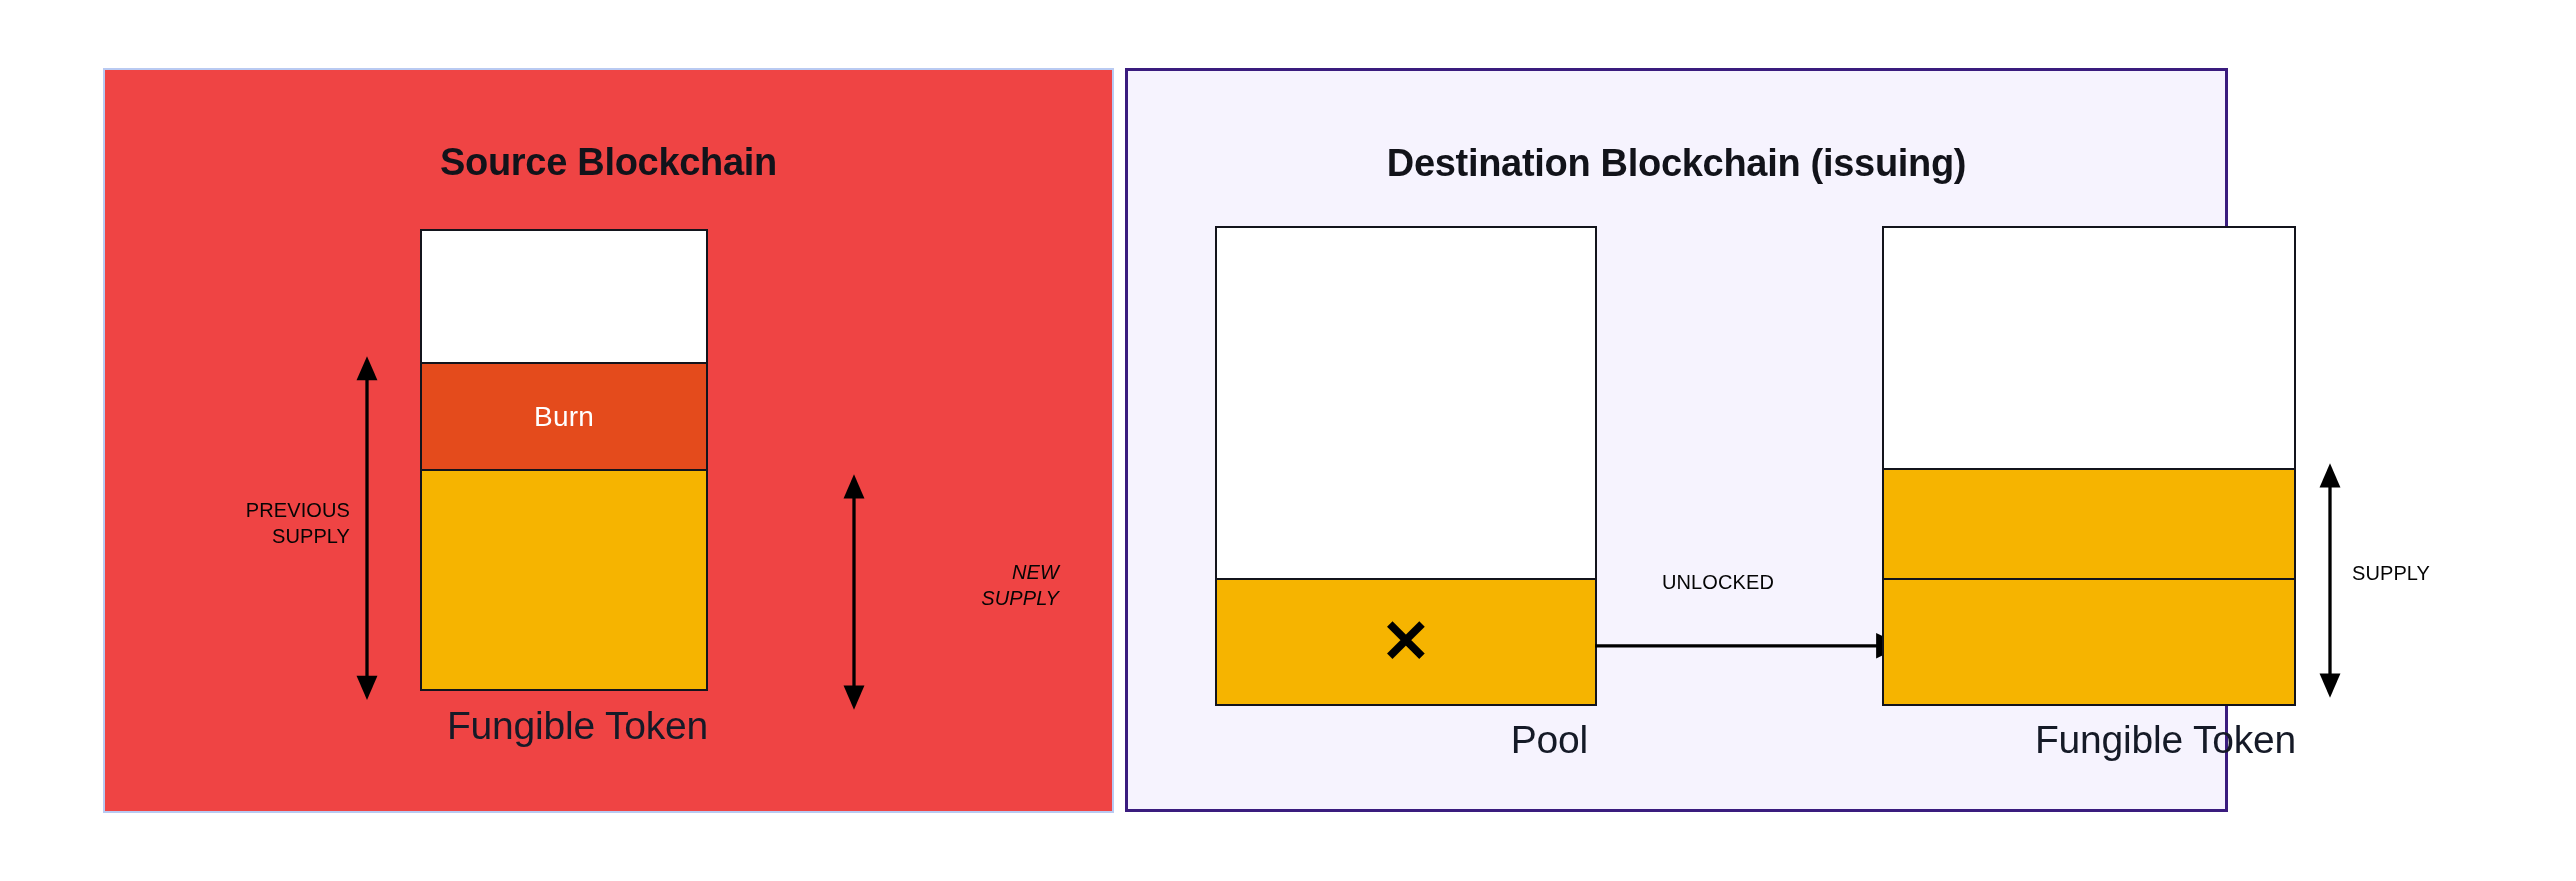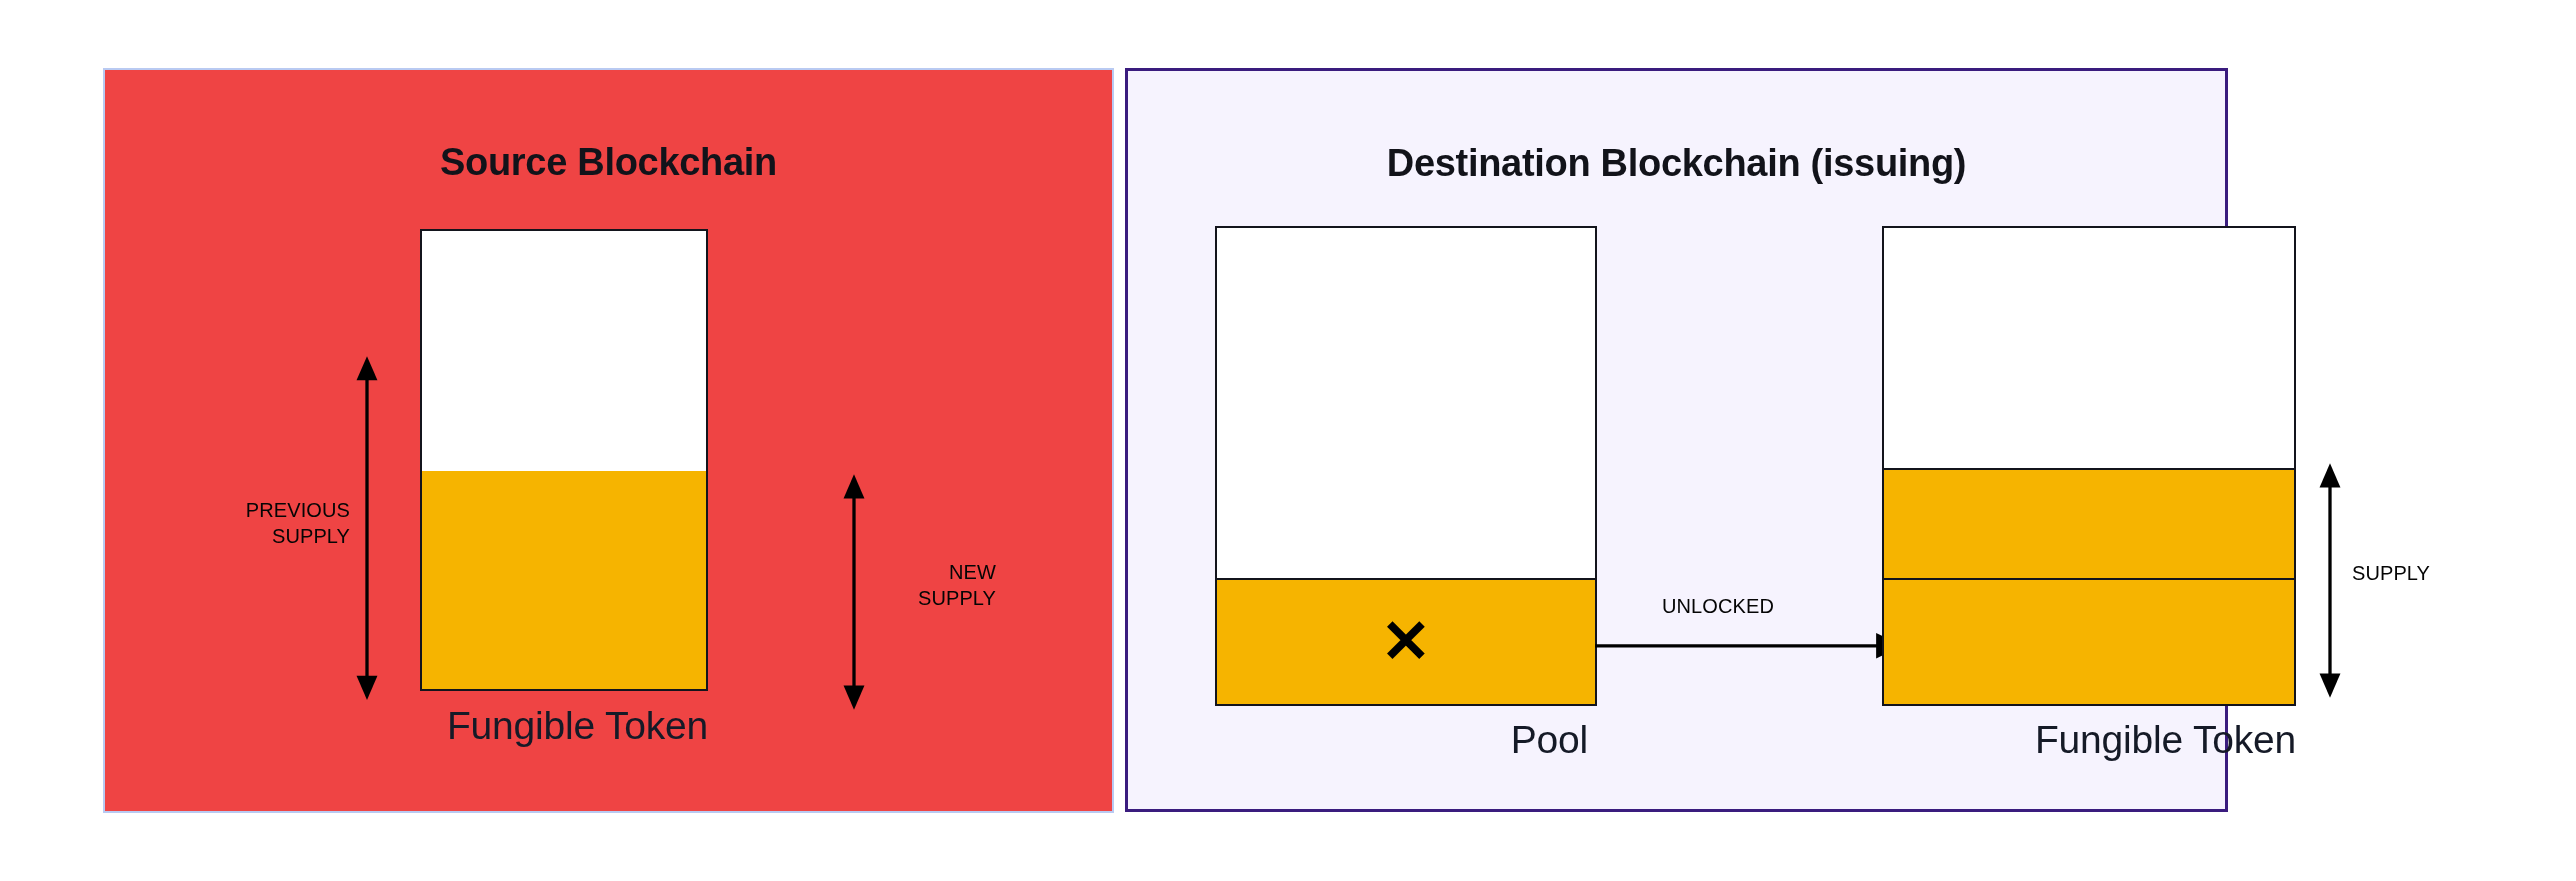--- a/index.html
+++ b/index.html
@@ -134,20 +134,23 @@
 </style>
 </head>
 <body>
 
 <div class="panel source">
 
   <div class="panel-title">Source Blockchain</div>
 
   <div class="bar" style="left:315px; top:159px; width:288px; height:462px;">
     <div class="seg empty"></div>
+    <div class="seg burn" style="height:109px;">
+      <span class="seg-label">Burn</span>
+    </div>
     <div class="seg token" style="height:218px;"></div>
   </div>
 
   <div class="bar-caption" style="left:315px; top:634px; width:288px;">Fungible Token</div>
 
   <div class="measure" style="left:251px; top:284px;">
     <svg width="22" height="348" viewBox="0 0 40 625">
       <line x1="20" y1="26" x2="20" y2="599" stroke="#000000" stroke-width="6"></line>
       <polygon points="20,0 39,44 1,44" fill="#000000"></polygon>
       <polygon points="20,625 39,581 1,581" fill="#000000"></polygon>
@@ -156,21 +159,21 @@
   <div class="measure-label" style="left:106px; top:428px; width:139px;">PREVIOUS
 SUPPLY</div>
 
   <div class="measure" style="left:738px; top:403px;">
     <svg width="22" height="238" viewBox="0 0 40 428">
       <line x1="20" y1="26" x2="20" y2="402" stroke="#000000" stroke-width="6"></line>
       <polygon points="20,0 39,44 1,44" fill="#000000"></polygon>
       <polygon points="20,428 39,384 1,384" fill="#000000"></polygon>
     </svg>
   </div>
-  <div class="measure-label" style="left:752px; top:490px; width:139px;">NEW
+  <div class="measure-label" style="left:815px; top:490px; width:139px;font-style:italic;">NEW
 SUPPLY</div>
 
 </div>
 
 <div class="panel destination">
 
   <div class="panel-title">Destination Blockchain (issuing)</div>
 
   <div class="bar" style="left:87px; top:155px; width:382px; height:480px;">
     <div class="seg empty"></div>
@@ -180,21 +183,21 @@
   </div>
 
   <div class="bar-caption" style="left:78px; top:647px; width:382px;">Pool</div>
 
   <div class="flow-arrow" style="left:467px; top:562px;">
     <svg width="308" height="25.6" viewBox="0 0 553 46">
       <line x1="0" y1="23" x2="512" y2="23" stroke="#000000" stroke-width="6"></line>
       <polygon points="553,23 505,46 505,0" fill="#000000"></polygon>
     </svg>
   </div>
-  <div class="flow-label" style="left:534px; top:524px;">UNLOCKED</div>
+  <div class="flow-label" style="left:534px; top:500px;">UNLOCKED</div>
 
   <div class="bar" style="left:754px; top:155px; width:414px; height:480px;">
     <div class="seg empty"></div>
     <div class="seg token" style="height:110px; border-top:2.2px solid #13141C;"></div>
     <div class="seg token token-div" style="height:126px;"></div>
   </div>
 
   <div class="bar-caption" style="left:754px; top:647px; width:414px;">Fungible Token</div>
 
   <div class="measure" style="left:1191px; top:391px;">

